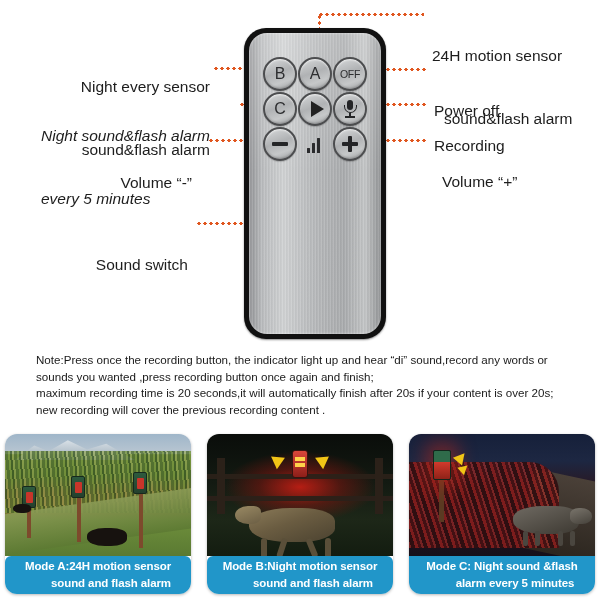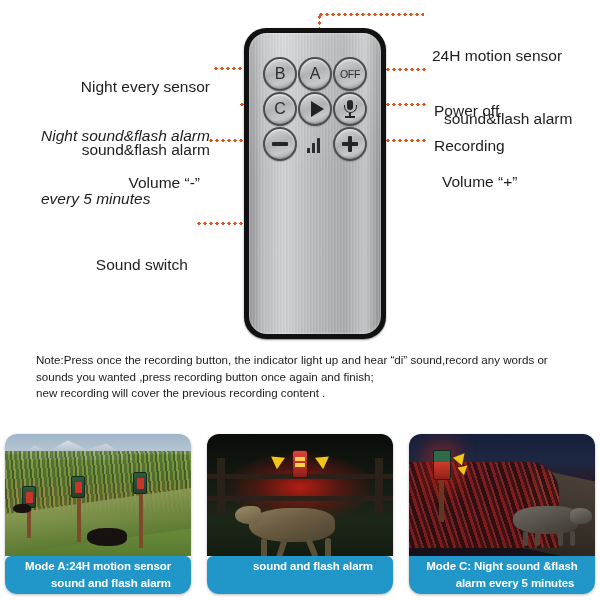--- a/index.html
+++ b/index.html
@@ -432,21 +432,21 @@
   <div class="callout right-al" style="left:10px; top:34px; width:200px;">
     <div>Night every sensor</div>
     <div>sound&amp;flash alarm</div>
   </div>
 
   <div class="callout left-al" style="left:41px; top:83px; width:200px;font-style:italic;">
     <div>Night sound&amp;flash alarm</div>
     <div>every 5 minutes</div>
   </div>
 
-  <div class="callout right-al" style="left:60px; top:130px; width:140px;">
+  <div class="callout right-al" style="left:52px; top:130px; width:140px;">
     <div>Volume “-”</div>
   </div>
 
   <div class="callout right-al" style="left:40px; top:212px; width:148px;">
     <div>Sound switch</div>
   </div>
 
   <div class="callout left-al" style="left:432px; top:3px; width:170px;">
     <div>24H motion sensor</div>
     <div style="padding-left:12px;">sound&amp;flash alarm</div>
@@ -461,20 +461,21 @@
   </div>
 
   <div class="callout left-al" style="left:434px; top:129px; width:160px;margin-left:8px;">
     <div>Volume “+”</div>
   </div>
 </div>
 
 <div id="note">
   <div>Note:Press once the recording button, the indicator light up and hear “di” sound,record any words or</div>
   <div>sounds you wanted ,press recording button once again and finish;</div>
+  <div>maximum recording time is 20 seconds,it will automatically finish after 20s if your content  is over 20s;</div>
   <div>new recording will cover the previous recording content .</div>
 </div>
 
 <div id="cards">
 
   <div class="card c1">
     <div class="photo ph-a">
       <div class="mtn"></div>
       <div class="corn"></div>
       <div class="road"></div>
@@ -507,20 +508,21 @@
       <div class="bolt br"></div>
       <div class="wolf">
         <span class="head"></span>
         <span class="leg" style="left:12px;"></span>
         <span class="leg" style="left:30px; transform:rotate(18deg);"></span>
         <span class="leg" style="right:20px; transform:rotate(-22deg);"></span>
         <span class="leg" style="right:4px;"></span>
       </div>
     </div>
     <div class="caption">
+      <span class="l1">Mode B:Night motion sensor</span>
       <span class="l2">sound and flash alarm</span>
     </div>
   </div>
 
   <div class="card c3">
     <div class="photo ph-c">
       <div class="path"></div>
       <div class="hedge"></div>
       <div class="cpost"></div>
       <div class="cdev"></div>

